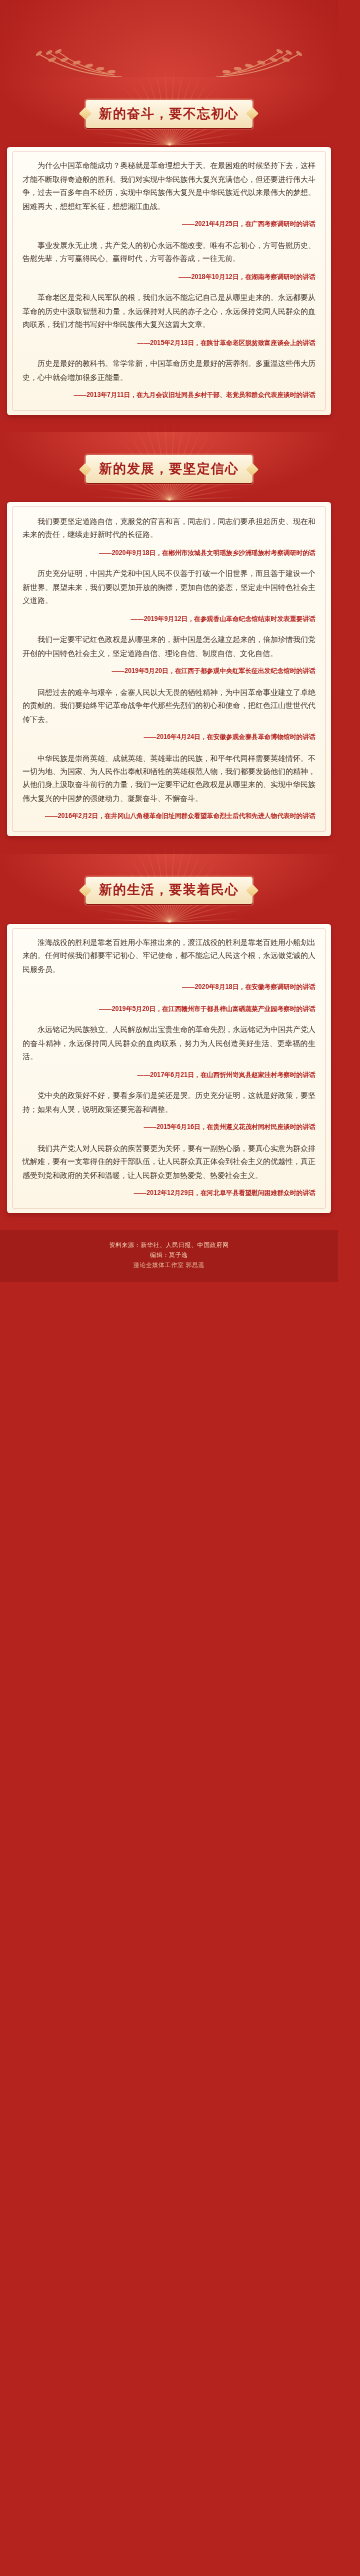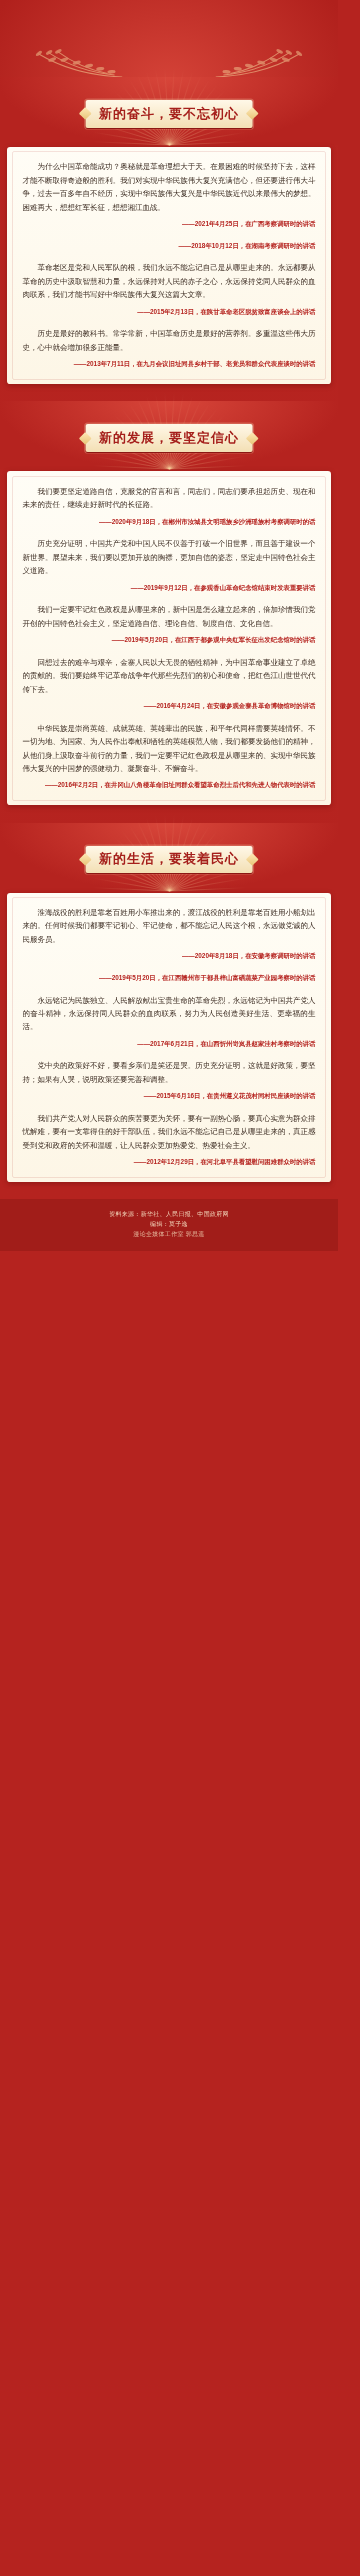--- a/index.html
+++ b/index.html
@@ -114,20 +114,21 @@
     border-radius:2.1px;
     pointer-events:none;
   }
   .para{
     font-size:7.5px;
     line-height:13.4px;
     text-indent:2em;
     margin:0 0 4.1px 0;
     color:#3b2b21;
     text-align:justify;
+    font-family:Liberation Mono, monospace;
   }
   .src{
     font-size:6.4px;
     line-height:11.3px;
     color:#b5231f;
     text-align:right;
     margin:0 0 10.3px 0;
     font-weight:bold;
   }
   .blk:last-child .src{margin-bottom:0;}
@@ -222,20 +223,21 @@
           <div class="ray" style="transform: rotate(80.5deg);"></div>
           <div class="ray" style="transform: rotate(87.5deg);"></div>
           <div class="title-plate">新的奋斗，要不忘初心</div>
         </div>
         <div class="card">
           <div class="blk">
             <p class="para">为什么中国革命能成功？奥秘就是革命理想大于天。在最困难的时候坚持下去，这样才能不断取得奇迹般的胜利。我们对实现中华民族伟大复兴充满信心，但还要进行伟大斗争，过去一百多年自不经历，实现中华民族伟大复兴是中华民族近代以来最伟大的梦想。困难再大，想想红军长征，想想湘江血战。</p>
             <div class="src">——2021年4月25日，在广西考察调研时的讲话</div>
           </div>
           <div class="blk">
+            <p class="para">事业发展永无止境，共产党人的初心永远不能改变。唯有不忘初心，方可告慰历史、告慰先辈，方可赢得民心、赢得时代，方可善作善成，一往无前。</p>
             <div class="src">——2018年10月12日，在湖南考察调研时的讲话</div>
           </div>
           <div class="blk">
             <p class="para">革命老区是党和人民军队的根，我们永远不能忘记自己是从哪里走来的。永远都要从革命的历史中汲取智慧和力量，永远保持对人民的赤子之心，永远保持党同人民群众的血肉联系，我们才能书写好中华民族伟大复兴这篇大文章。</p>
             <div class="src">——2015年2月13日，在陕甘革命老区脱贫致富座谈会上的讲话</div>
           </div>
           <div class="blk">
             <p class="para">历史是最好的教科书。常学常新，中国革命历史是最好的营养剂。多重温这些伟大历史，心中就会增加很多正能量。</p>
             <div class="src">——2013年7月11日，在九月会议旧址同县乡村干部、老党员和群众代表座谈时的讲话</div>
           </div>
@@ -336,21 +338,21 @@
           </div>
           <div class="blk">
             <p class="para">永远铭记为民族独立、人民解放献出宝贵生命的革命先烈，永远铭记为中国共产党人的奋斗精神，永远保持同人民群众的血肉联系，努力为人民创造美好生活、更幸福的生活。</p>
             <div class="src">——2017年6月21日，在山西忻州岢岚县赵家洼村考察时的讲话</div>
           </div>
           <div class="blk">
             <p class="para">党中央的政策好不好，要看乡亲们是笑还是哭。历史充分证明，这就是好政策，要坚持；如果有人哭，说明政策还要完善和调整。</p>
             <div class="src">——2015年6月16日，在贵州遵义花茂村同村民座谈时的讲话</div>
           </div>
           <div class="blk">
-            <p class="para">我们共产党人对人民群众的疾苦要更为关怀，要有一副热心肠，要真心实意为群众排忧解难，要有一支靠得住的好干部队伍，我们永远不能忘记自己是从哪里走来的，真正感受到党和政府的关怀和温暖，让人民群众更加热爱党、热爱社会主义。</p>
+            <p class="para">我们共产党人对人民群众的疾苦要更为关怀，要有一副热心肠，要真心实意为群众排忧解难，要有一支靠得住的好干部队伍，让人民群众真正体会到社会主义的优越性，真正感受到党和政府的关怀和温暖，让人民群众更加热爱党、热爱社会主义。</p>
             <div class="src">——2012年12月29日，在河北阜平县看望慰问困难群众时的讲话</div>
           </div>
         </div>
       </div>
     </div>
 
   <div class="footer">
     <div>资料来源：新华社、人民日报、中国政府网</div>
     <div>编辑：莫子逸</div>
     <div class="last">漫论全媒体工作室 郭思遥</div>

